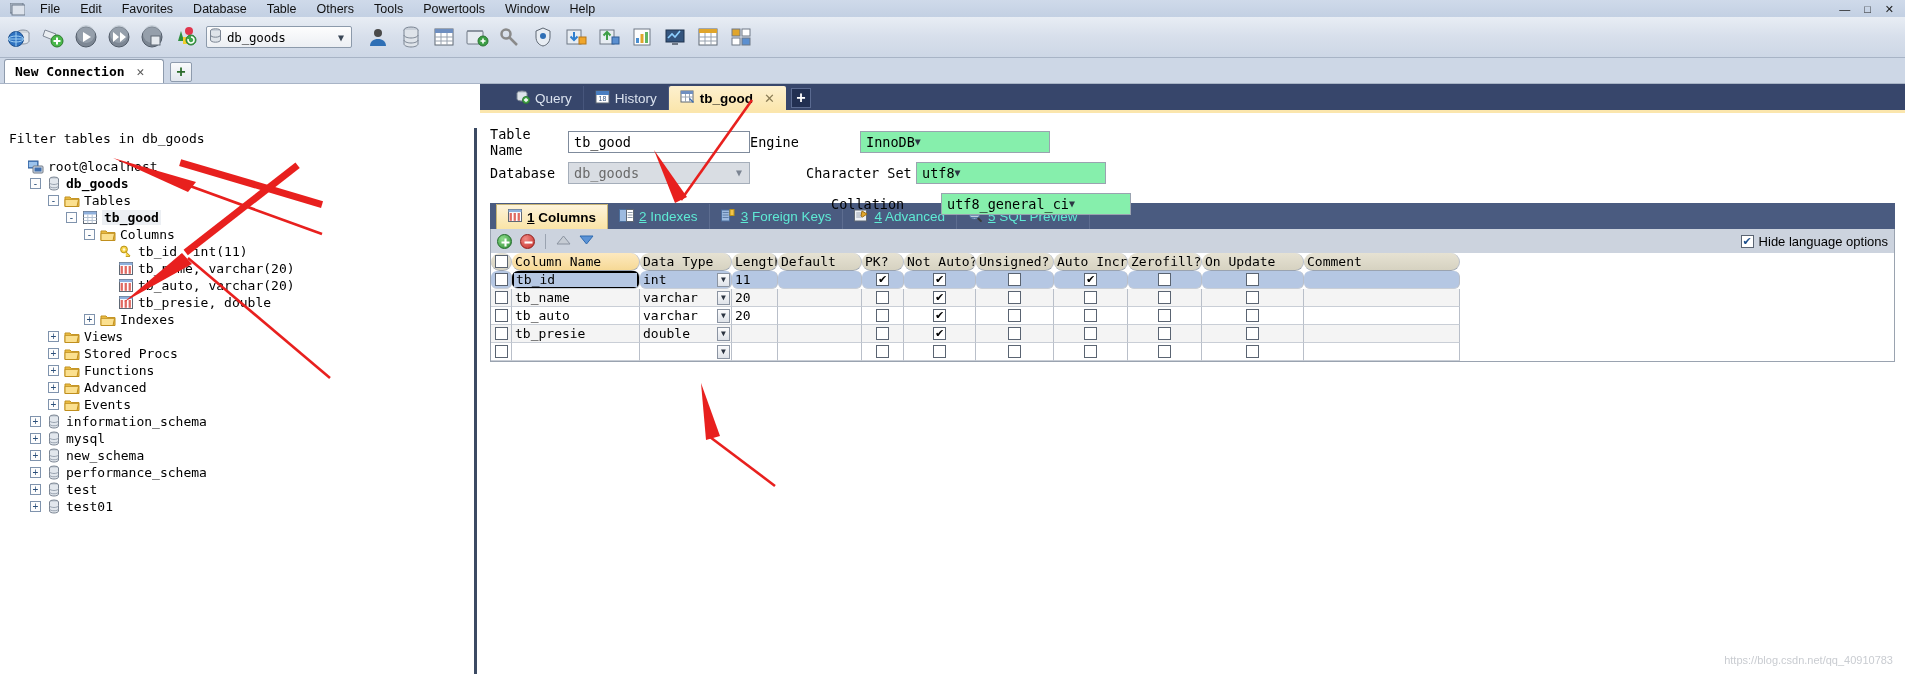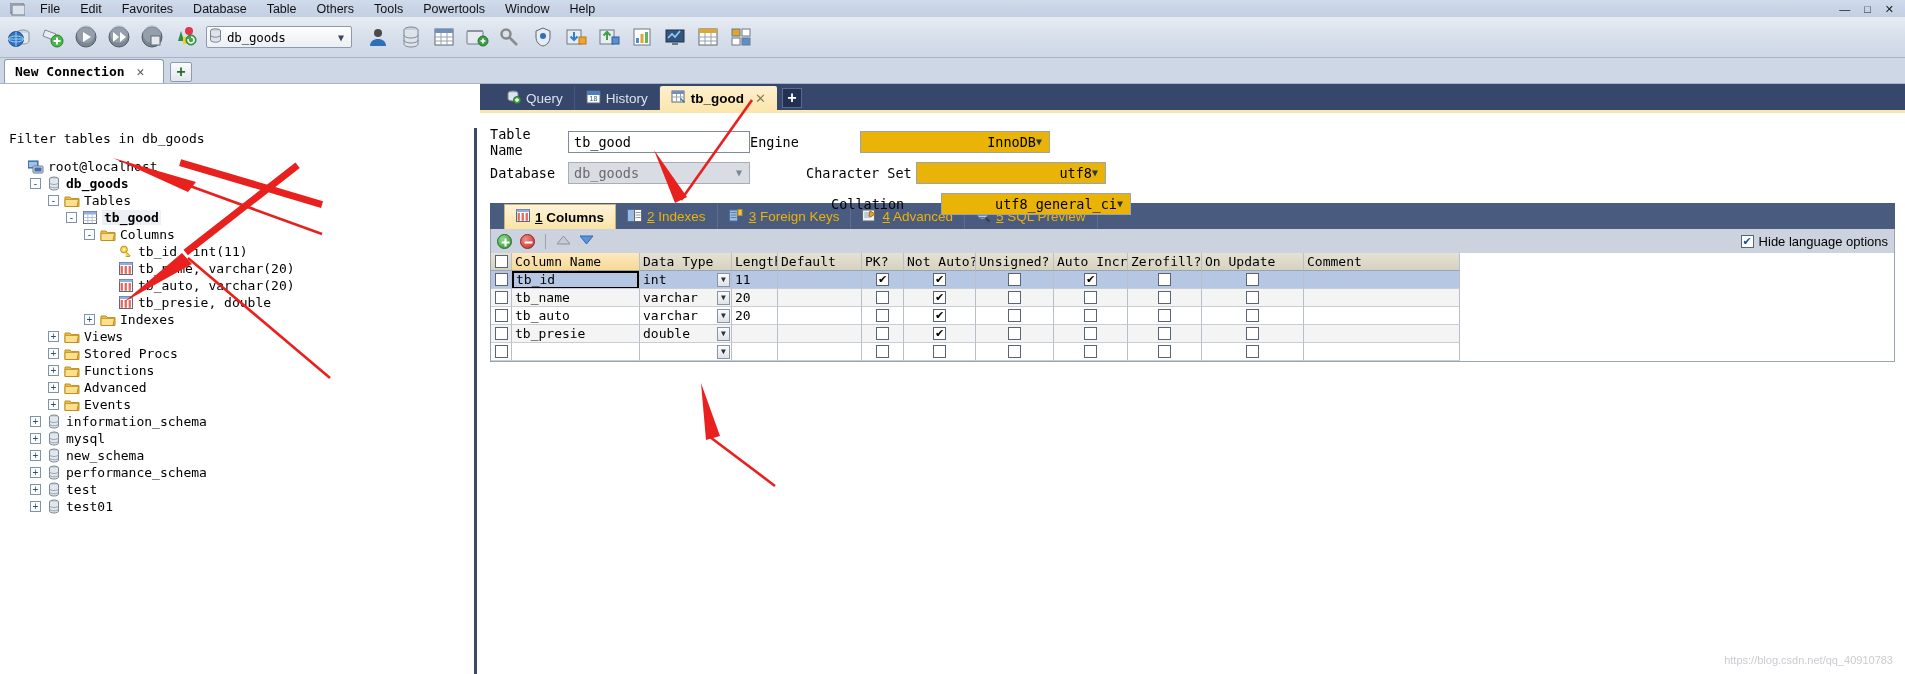--- a/index.html
+++ b/index.html
@@ -122,21 +122,21 @@
   .trow .lbl.sel{ background:#eceff3; padding:0 2px; }
 
   
   #right-panel{
     position:absolute; left:480px; top:84px; width:1425px; height:590px;
     background:#ffffff;
   }
   
   #ed-tabs{
     height:26px; background:#37466b;
-    display:flex; align-items:flex-end; padding-left:15px;
+    display:flex; align-items:flex-end; padding-left:24px;
   }
   .edtab{
     height:24px; display:flex; align-items:center; gap:5px;
     padding:0 11px; color:#dbe3ef;
     font-family:"Liberation Sans", sans-serif; font-size:13.5px;
     border-right:1px solid #47567c;
   }
   .edtab.active{
     background:linear-gradient(to bottom,#fdf0cf,#fbe6ad);
     color:#000; font-weight:bold; border:none;
@@ -169,36 +169,36 @@
   .fcombo{
     height:22px; border:1px solid #a5aeba;
     background:#d9dde3;
     display:flex; align-items:center; padding-left:5px;
     font-family:"DejaVu Sans Mono", monospace; font-size:13.5px; color:#6a6a6a;
     justify-content:space-between;
   }
   .fcombo .chev{ color:#7b8492; font-size:10px; padding-right:7px;}
   .fcombo2{
     height:22px; border:1px solid #9aa3b0;
-    background:#eab308;
+    background:#86efac;
     display:flex; align-items:center; padding-left:5px;
     font-family:"DejaVu Sans Mono", monospace; font-size:13.5px; color:#000;
-    justify-content:flex-end;
+    justify-content:flex-start;
   }
   .fcombo2 .chev{ color:#2c3644; font-size:10px; padding-right:7px;}
 
   
   #inner-tabs{
     margin:0 10px; height:26px; background:#4a5b80;
-    display:flex; align-items:flex-end; padding-left:14px;
+    display:flex; align-items:flex-end; padding-left:6px;
     border-bottom:none;
   }
   .itab{
     height:25px; display:flex; align-items:center; gap:5px; padding:0 11px;
-    color:#eab308; font-family:"Liberation Sans", sans-serif; font-size:13.5px;
+    color:#5eead4; font-family:"Liberation Sans", sans-serif; font-size:13.5px;
     border-right:1px solid #5d6d90;
   }
   .itab.active{
     background:linear-gradient(to bottom,#fdf3da,#fae4a6);
     color:#000; font-weight:bold; border-right:1px solid #c8b display;
     border:1px solid #c8b577; border-bottom:none;
   }
   .itab u{ text-decoration:underline; }
 
   #grid-toolbar{
@@ -229,25 +229,26 @@
   .gcell{
     border-right:1px solid #b9bfc9; border-bottom:1px solid #c9ced6;
     font-family:"DejaVu Sans Mono", monospace; font-size:13px; color:#000;
     display:flex; align-items:center; padding-left:3px; overflow:hidden;
     white-space:nowrap;
   }
   .grow.head .gcell{
     background:linear-gradient(to bottom,#e6e2d3,#d6d2c1);
     border-bottom:1px solid #9aa3b0;
     color:#000;
+    border-radius:9px;
   }
   .grow.head .gcell.first{
     background:linear-gradient(to bottom,#fde9bf,#f6d996);
   }
-  .grow.sel .gcell{ background:#b5c7e3; }
+  .grow.sel .gcell{ background:#b5c7e3;border-radius:6px; }
   .grow.alt .gcell{ background:#f4f4f4; }
   .gcell.cb{ justify-content:center; padding-left:0; }
   .dd{
     width:13px; height:14px; border:1px solid #8b94a2;
     background:linear-gradient(to bottom,#fbfbfc,#dfe3e9);
     font-size:8px; color:#2b3340; display:flex; align-items:center;
     justify-content:center; margin-left:auto; margin-right:1px;
   }
   .cellbox{
     border:2px solid #000; height:18px; margin:0; width:100%;

